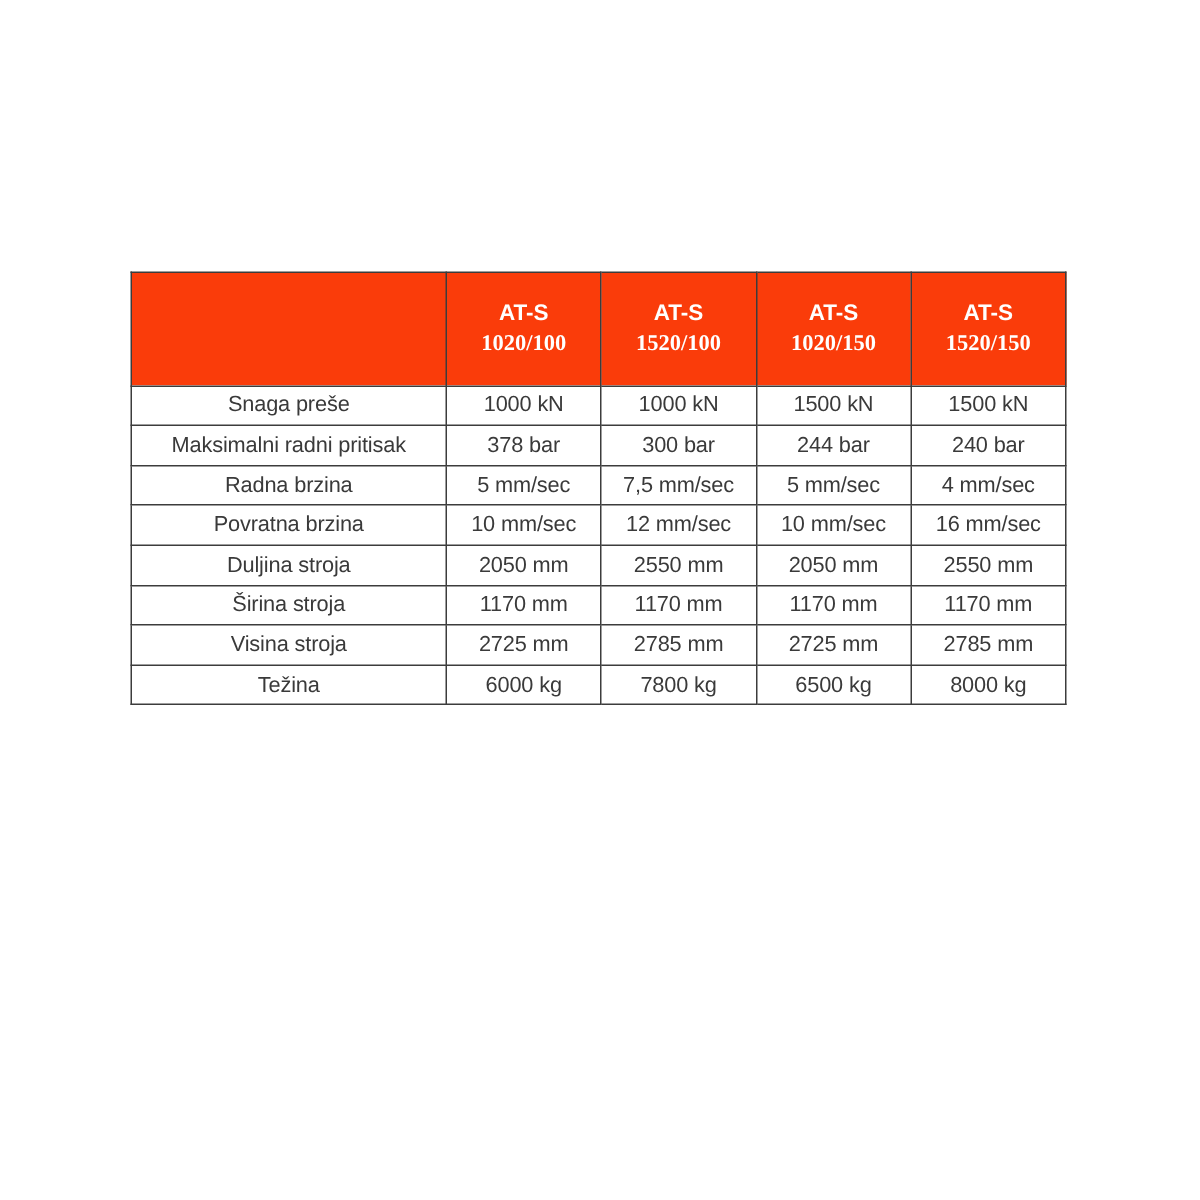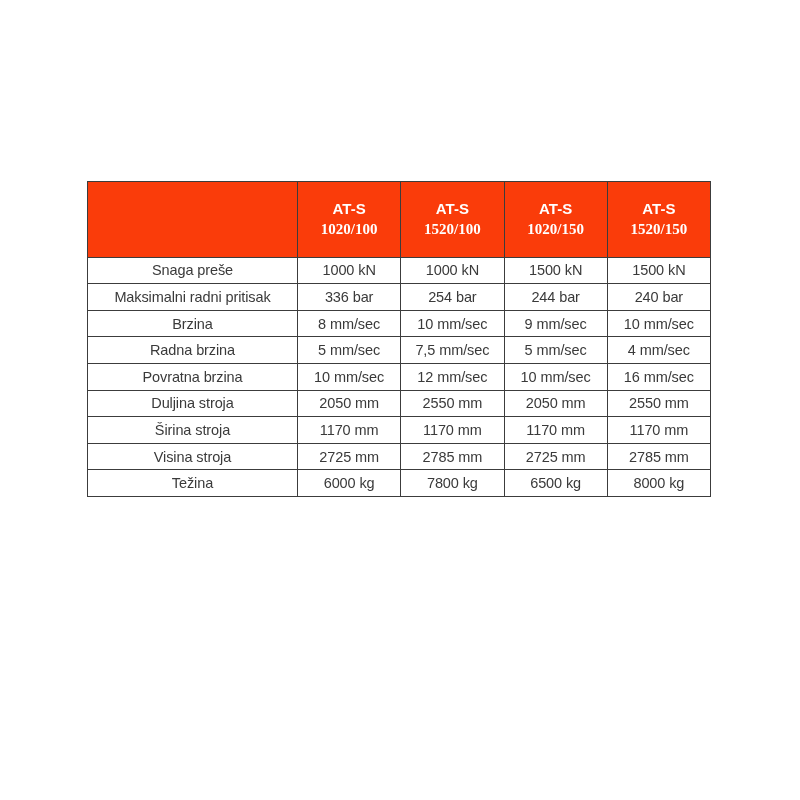--- a/index.html
+++ b/index.html
@@ -105,31 +105,24 @@
     <tbody>
       <tr>
         <td class="row-label">Snaga preše</td>
         <td>1000 kN</td>
         <td>1000 kN</td>
         <td>1500 kN</td>
         <td>1500 kN</td>
       </tr>
       <tr>
         <td class="row-label">Maksimalni radni pritisak</td>
-        <td>336 bar</td>
-        <td>254 bar</td>
+        <td>378 bar</td>
+        <td>300 bar</td>
         <td>244 bar</td>
         <td>240 bar</td>
-      </tr>
-      <tr>
-        <td class="row-label">Brzina</td>
-        <td>8 mm/sec</td>
-        <td>10 mm/sec</td>
-        <td>9 mm/sec</td>
-        <td>10 mm/sec</td>
       </tr>
       <tr>
         <td class="row-label">Radna brzina</td>
         <td>5 mm/sec</td>
         <td>7,5 mm/sec</td>
         <td>5 mm/sec</td>
         <td>4 mm/sec</td>
       </tr>
       <tr>
         <td class="row-label">Povratna brzina</td>

